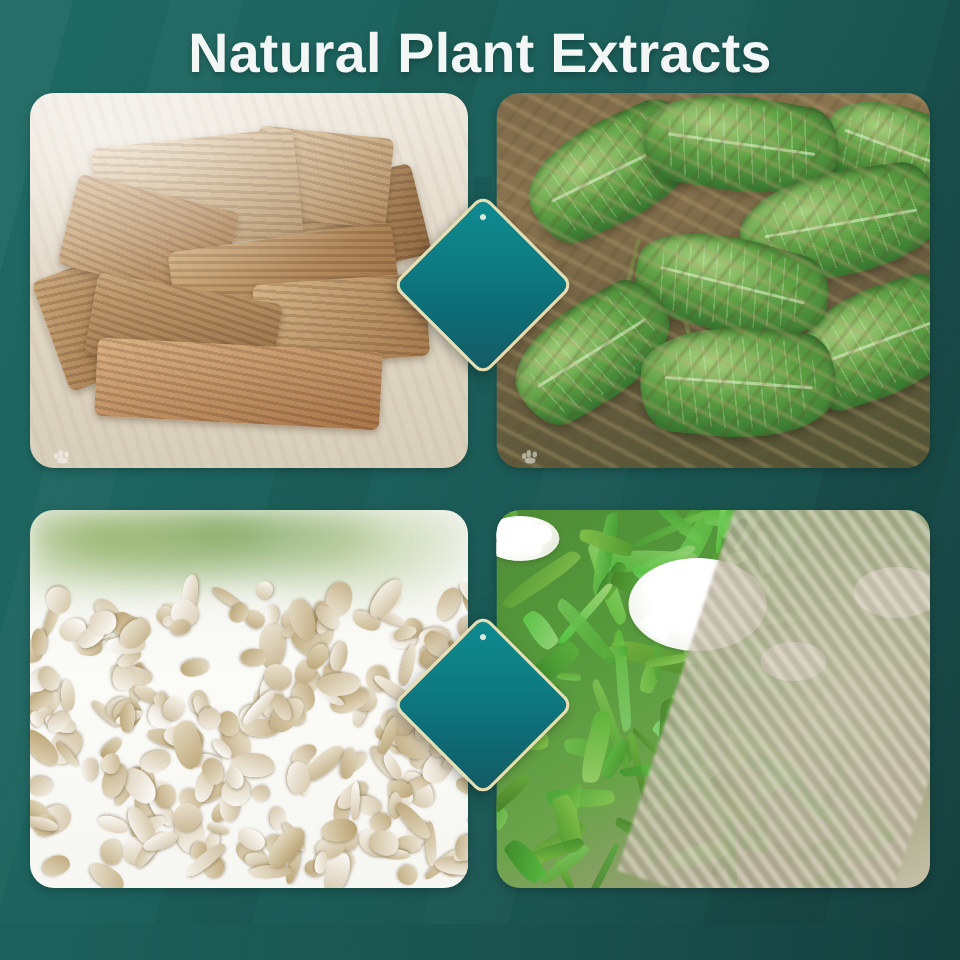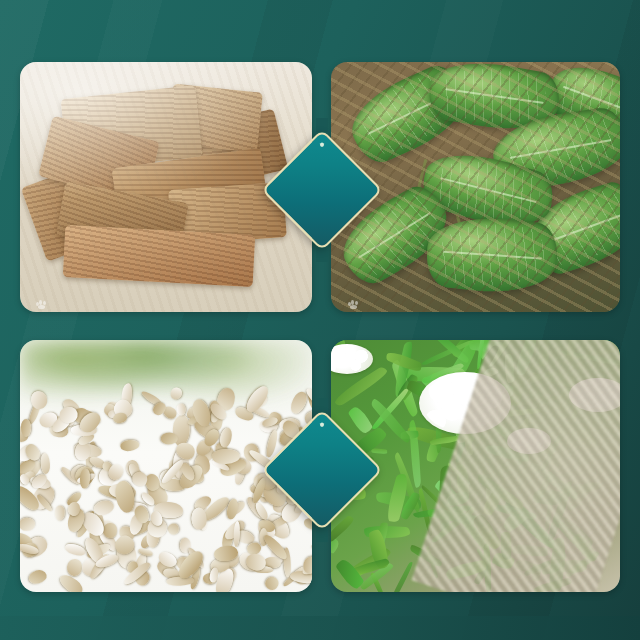--- a/index.html
+++ b/index.html
@@ -202,20 +202,21 @@
   .wm .paw span:nth-child(4){left:1.5px;top:5px;width:7px;height:4px;border-radius:45%;}
   .wm .wtext{color:#ffffff;font-size:6px;letter-spacing:.3px;white-space:nowrap;}
   .wm-1{left:36px;top:300px;}
   .wm-2{left:348px;top:300px;}
 </style>
 </head>
 <body>
 
 <div id="poster">
 
+  <div class="title">Natural Plant Extracts</div>
 
   <div class="panel p-tl">
     <div class="pic bark-bg">
       <div class="bark b9">
           <i></i>
         </div>
       <div class="bark b2">
           <i></i>
         </div>
       <div class="bark b1">

